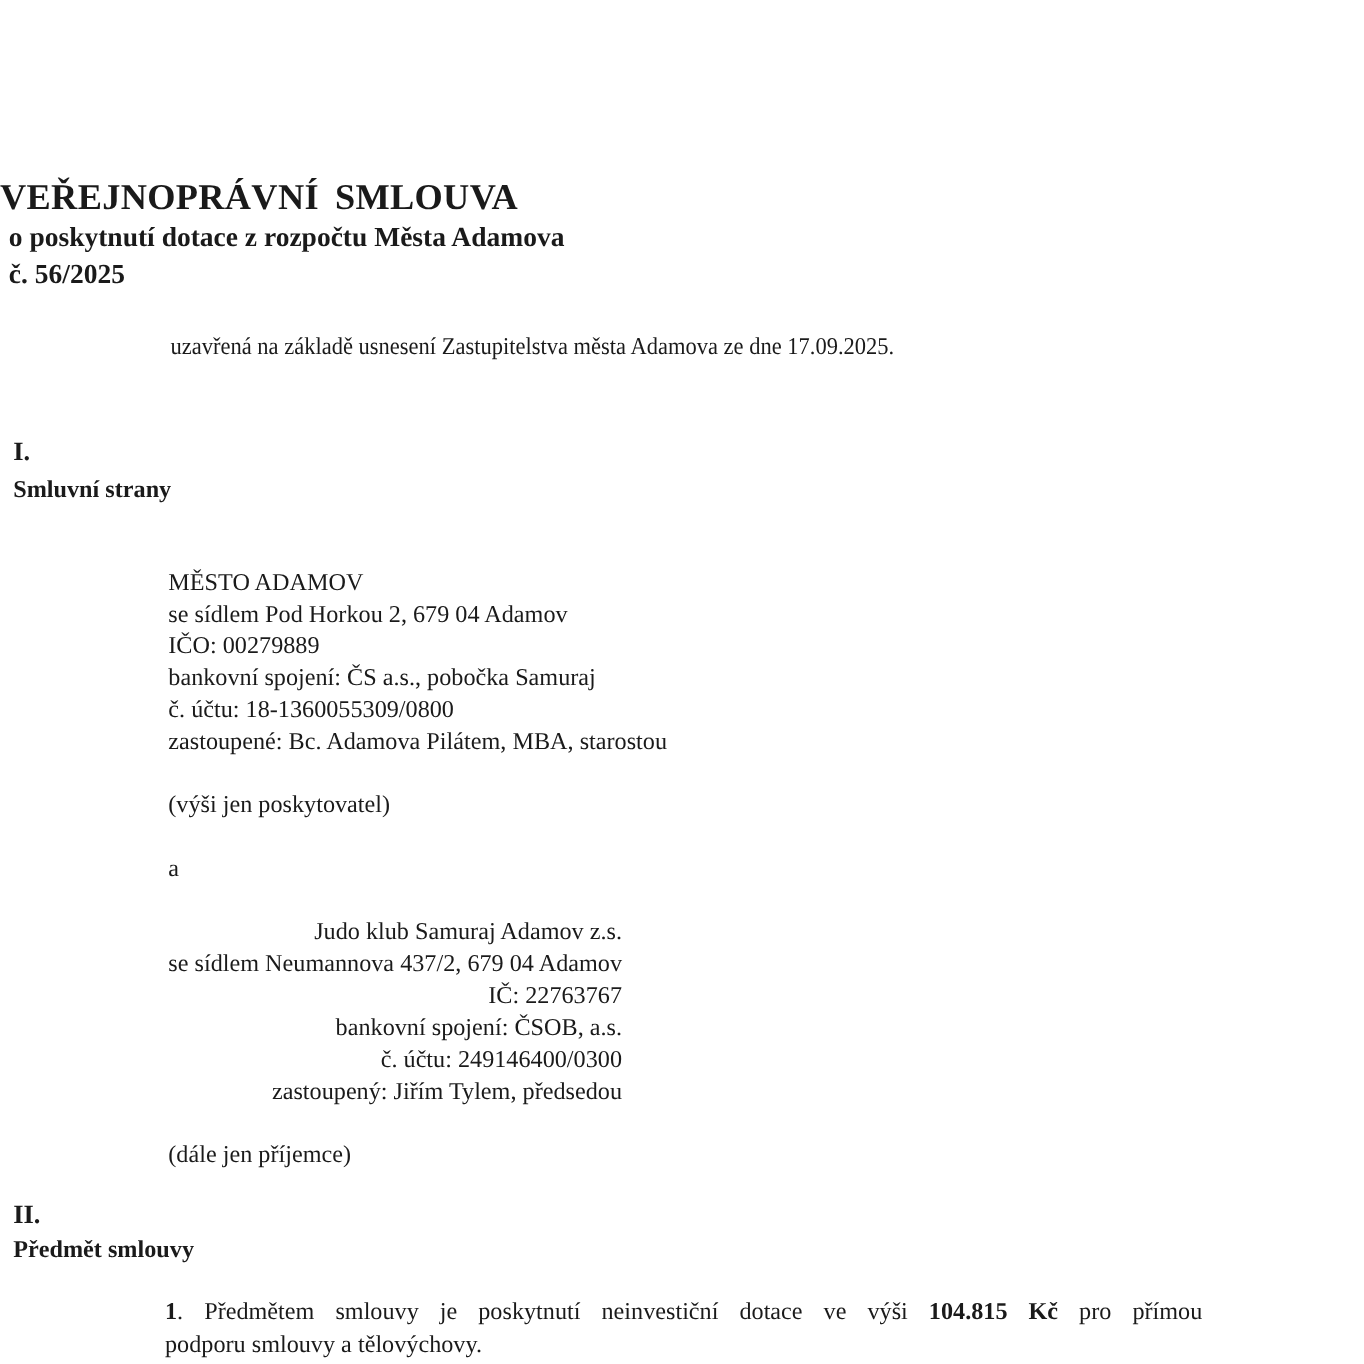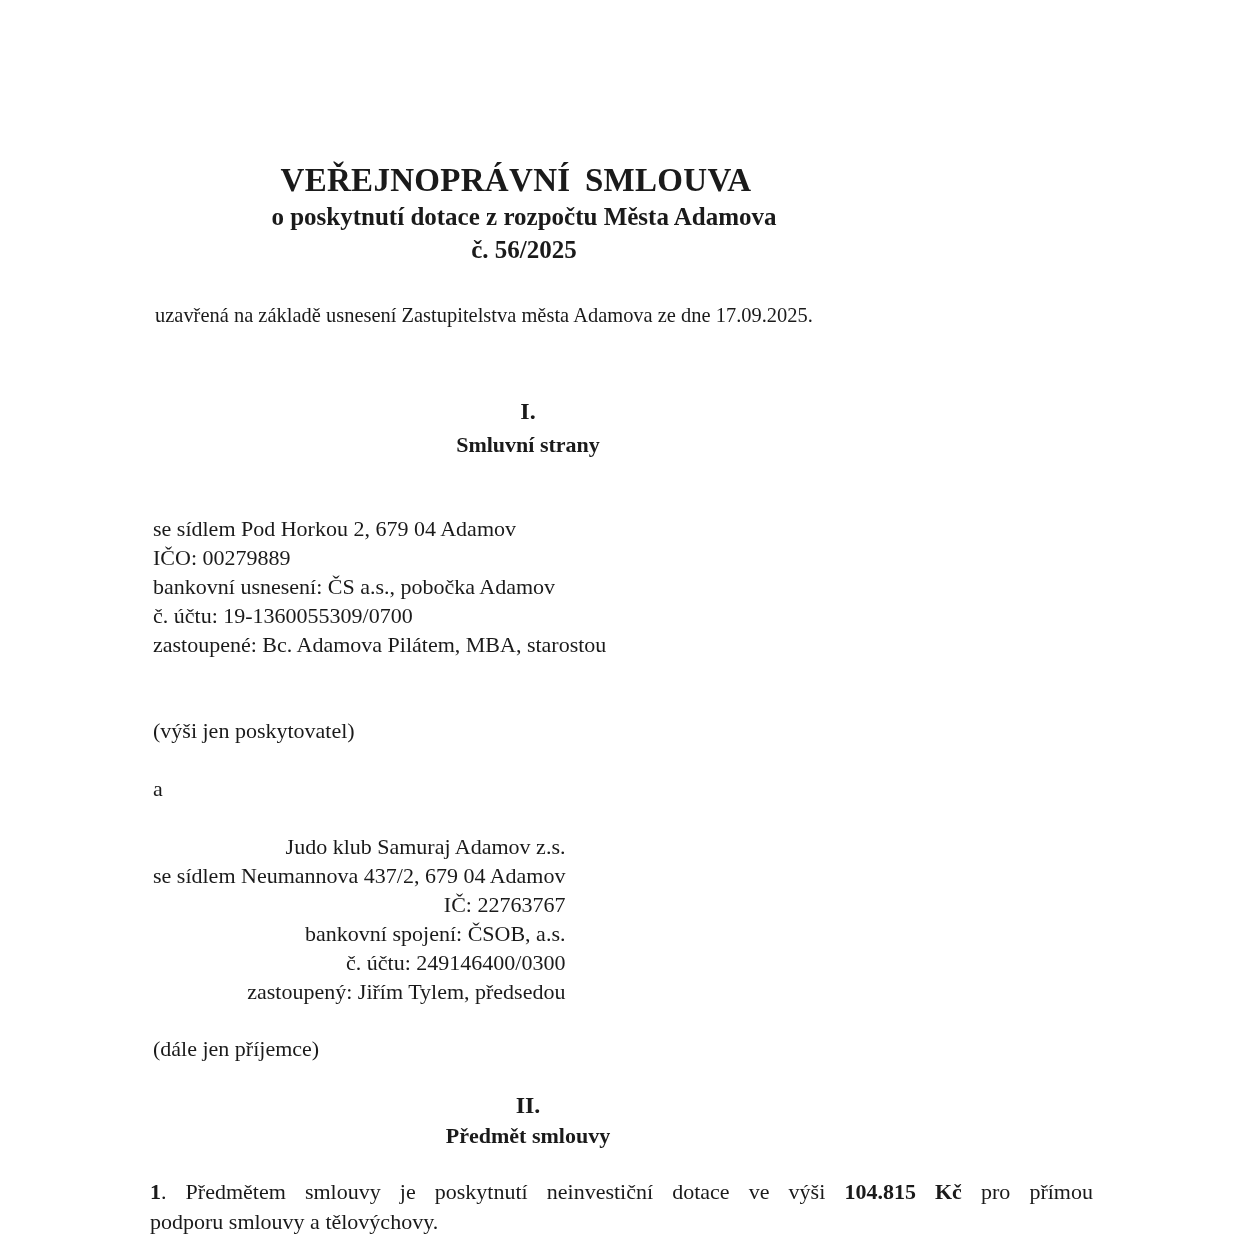--- a/index.html
+++ b/index.html
@@ -9,21 +9,21 @@
     }
     body {
       width: 1240px;
       height: 1240px;
       position: relative;
       overflow: hidden;
       font-family: "Liberation Serif", "DejaVu Serif", serif;
       color: #1a1a1a;
     }
     .abs { position: absolute; white-space: nowrap; }
-    .center { left: 0; width: 1032px; text-align: center; }
+    .center { left: 0; width: 1032px; text-align: left; }
     .title {
       top: 162px;
       font-size: 33px;
       font-weight: bold;
       letter-spacing: 0.3px;
       word-spacing: 6px;
     }
     .subtitle {
       top: 203px;
       font-size: 25px;
@@ -81,24 +81,25 @@
 <div class="abs center title">VEŘEJNOPRÁVNÍ  SMLOUVA</div>
 <div class="abs center subtitle">o poskytnutí dotace z rozpočtu Města Adamova</div>
 <div class="abs center number">č. 56/2025</div>
 
 <div class="abs intro">uzavřená na základě usnesení Zastupitelstva města Adamova ze dne 17.09.2025.</div>
 
 <div class="abs center sec-num" style="top:398px;">I.</div>
 <div class="abs center sec-title" style="top:432px;">Smluvní strany</div>
 
 <div class="abs party" style="top:514px;">
+  <div>MĚSTO ADAMOV</div>
   <div>se sídlem Pod Horkou 2, 679 04 Adamov</div>
   <div>IČO: 00279889</div>
-  <div>bankovní usnesení: ČS a.s., pobočka Adamov</div>
-  <div>č. účtu: 19-1360055309/0700</div>
+  <div>bankovní spojení: ČS a.s., pobočka Samuraj</div>
+  <div>č. účtu: 18-1360055309/0800</div>
   <div>zastoupené: Bc. Adamova Pilátem, MBA, starostou</div>
 </div>
 
 <div class="abs party" style="top:716px;">(výši jen poskytovatel)</div>
 
 <div class="abs party" style="top:774px;">a</div>
 
 <div class="abs party" style="top:832px;text-align:right;">
   <div>Judo klub Samuraj Adamov z.s.</div>
   <div>se sídlem Neumannova 437/2, 679 04 Adamov</div>

